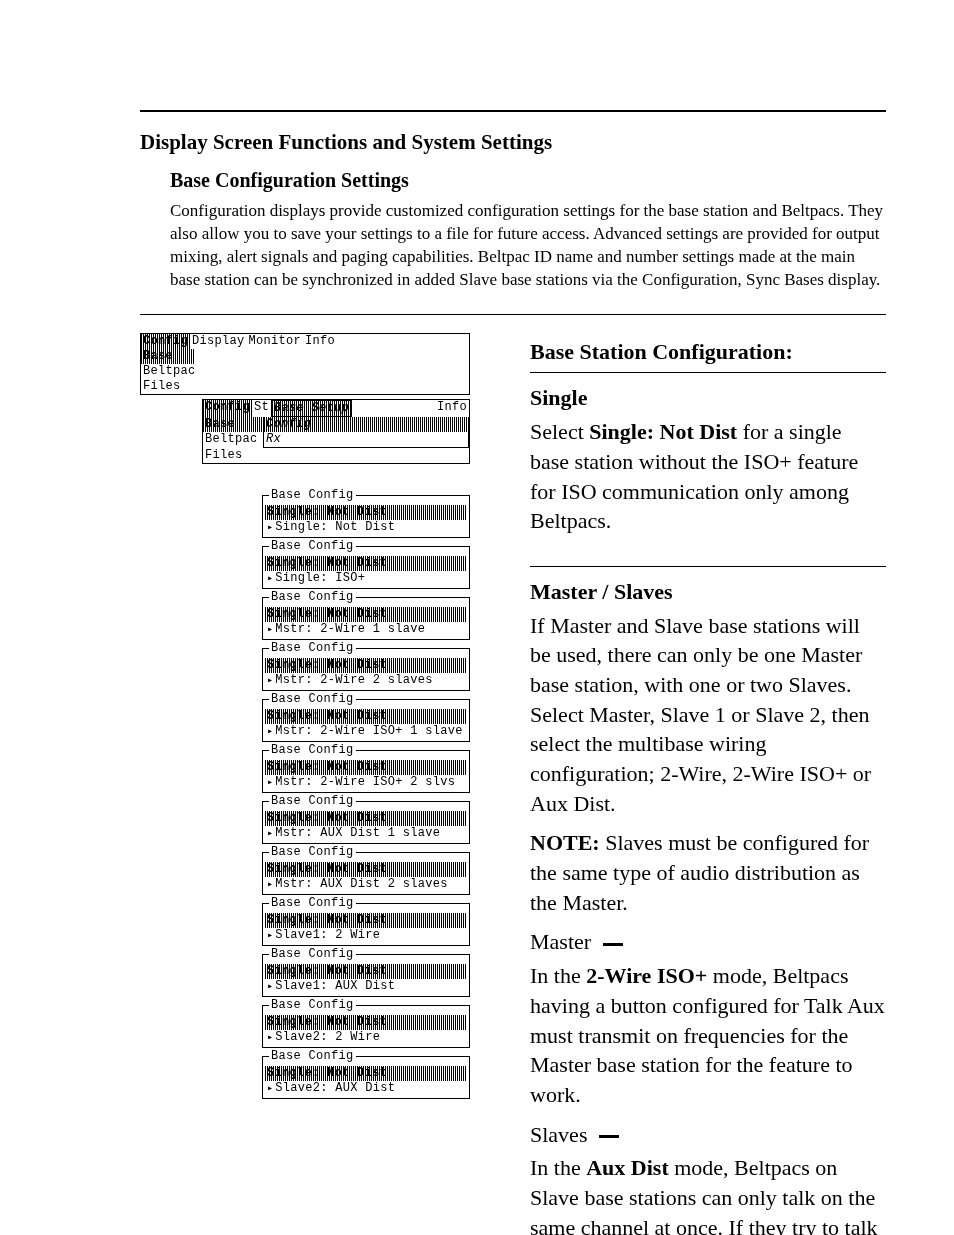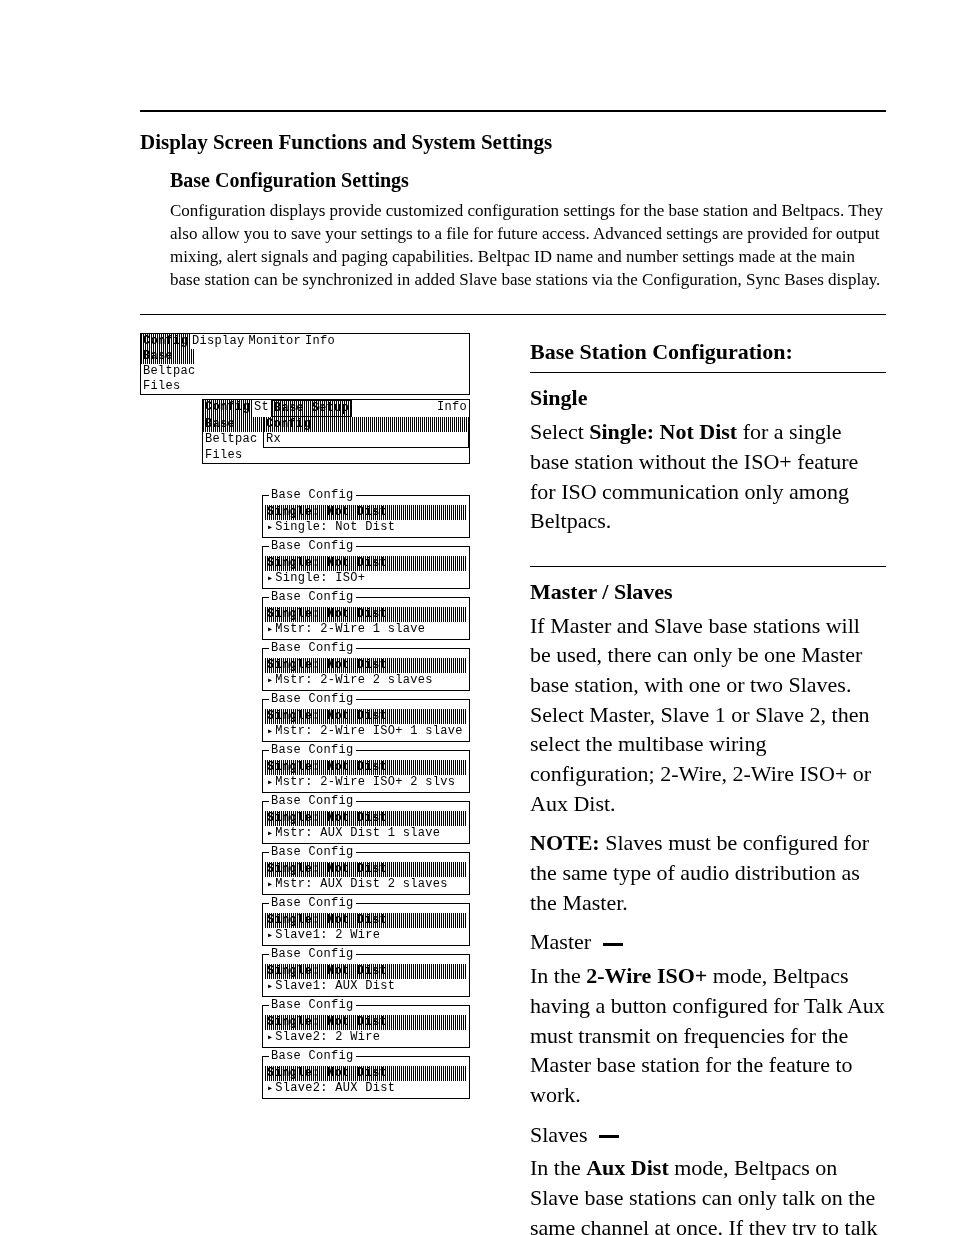--- a/index.html
+++ b/index.html
@@ -125,20 +125,21 @@
   .small-panel .body .left {
     width: 56px;
     padding: 0 2px;
   }
   .small-panel .body .right {
     flex: 1;
     padding: 0 2px;
   }
   .box-outline {
     border: 1px solid #000;
+    font-style: italic;
   }
   .config-stack {
     margin-left: 122px;
     margin-top: 31px;
   }
   .cbox {
     border: 1px solid #000;
     width: 206px;
     margin-bottom: 8px;
     background: #fff;

